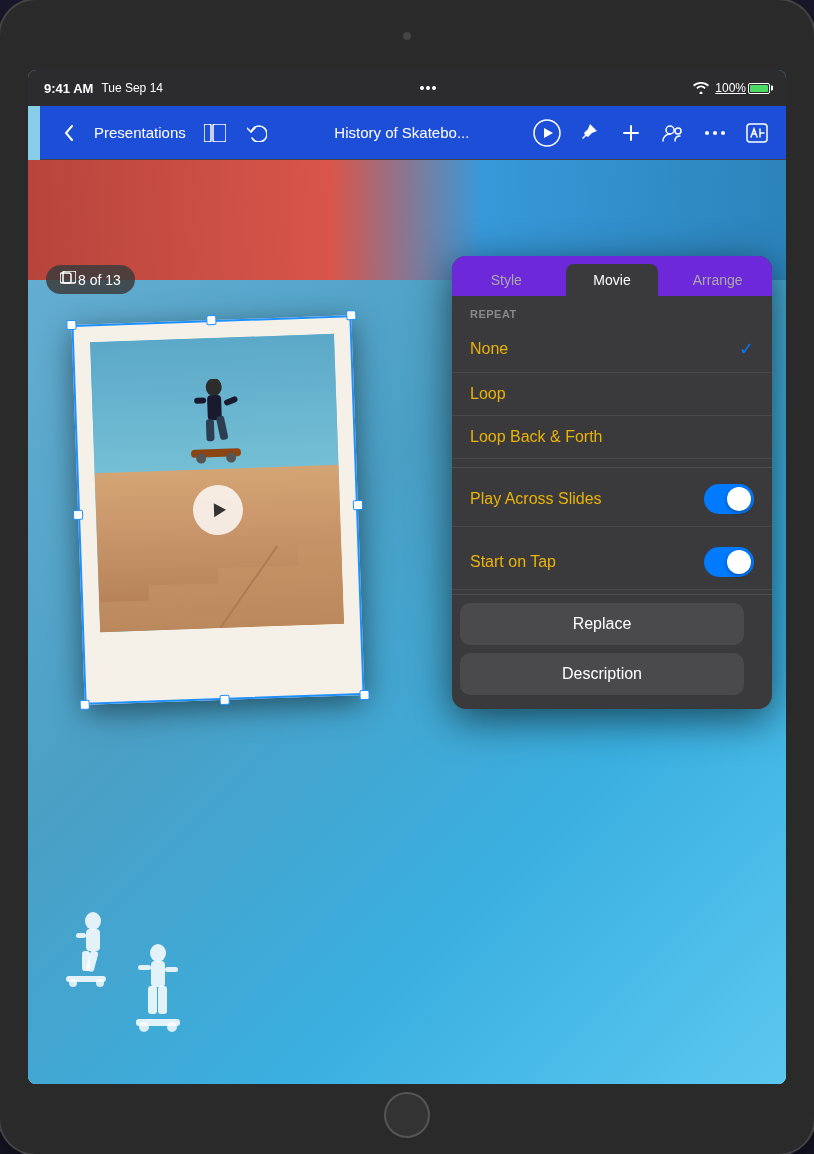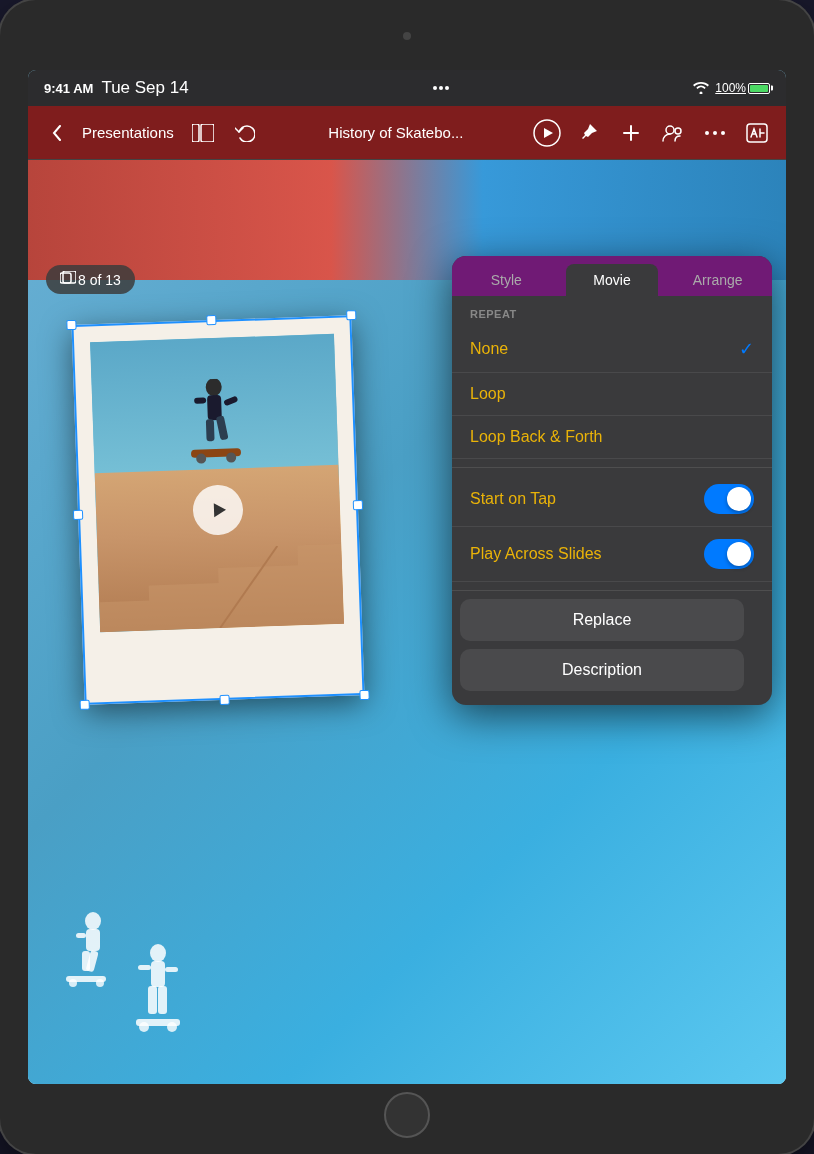--- a/index.html
+++ b/index.html
@@ -76,21 +76,21 @@
       z-index: 10;
     }
 
     .status-time {
       font-size: 13px;
       font-weight: 600;
       color: #fff;
     }
 
     .status-date {
-      font-size: 17px;
+      font-size: 12px;
       color: #fff;
       margin-left: 8px;
     }
 
     .status-left {
       display: flex;
       align-items: center;
     }
 
     .status-right {
@@ -108,24 +108,24 @@
       width: 4px;
       height: 4px;
       background: #fff;
       border-radius: 50%;
     }
 
     
     .toolbar {
       position: absolute;
       top: 36px;
-      left: 0;
+      left: 12px;
       right: 0;
       height: 54px;
-      background: #7f1d1d;
+      background: #1d4ed8;
       display: flex;
       align-items: center;
       padding: 0 12px;
       gap: 8px;
       border-bottom: 1px solid #444;
       z-index: 10;
     }
 
     .toolbar-back {
       color: #fff;
@@ -304,21 +304,21 @@
       background: #3a3a3c;
       border-radius: 14px;
       overflow: hidden;
       z-index: 30;
       box-shadow: 0 10px 40px rgba(0,0,0,0.6);
     }
 
     
     .panel-tabs {
       display: flex;
-      background: #701a75;
+      background: #6d28d9;
       padding: 8px 8px 0 8px;
       gap: 13px;
     }
 
     .panel-tab {
       flex: 1;
       padding: 8px 12px;
       text-align: center;
       border-radius: 8px 8px 0 0;
       font-size: 14px;
@@ -660,34 +660,34 @@
           <div class="panel-row">
             <span class="panel-row-label">Loop</span>
           </div>
 
           <div class="panel-row" style="margin-bottom:8px;">
             <span class="panel-row-label">Loop Back &amp; Forth</span>
           </div>
 
           <div class="panel-separator"></div>
 
+          <div class="panel-row" style="margin-bottom:8px;">
+            <span class="panel-row-label">Play Across Slides</span>
+            <div class="toggle-switch">
+              <div class="toggle-knob"></div>
+            </div>
+          </div>
+
           <div class="panel-row" style="border-bottom: 1px solid rgba(255,255,255,0.08);">
             <span class="panel-row-label">Start on Tap</span>
             <div class="toggle-switch">
               <div class="toggle-knob"></div>
             </div>
           </div>
 
-          <div class="panel-row" style="margin-bottom:8px;">
-            <span class="panel-row-label">Play Across Slides</span>
-            <div class="toggle-switch">
-              <div class="toggle-knob"></div>
-            </div>
-          </div>
-
           <div class="panel-separator"></div>
 
           <button class="panel-button">Replace</button>
 
           <button class="panel-button">Description</button>
         </div>
       </div>
 
     </div>
   </div>

